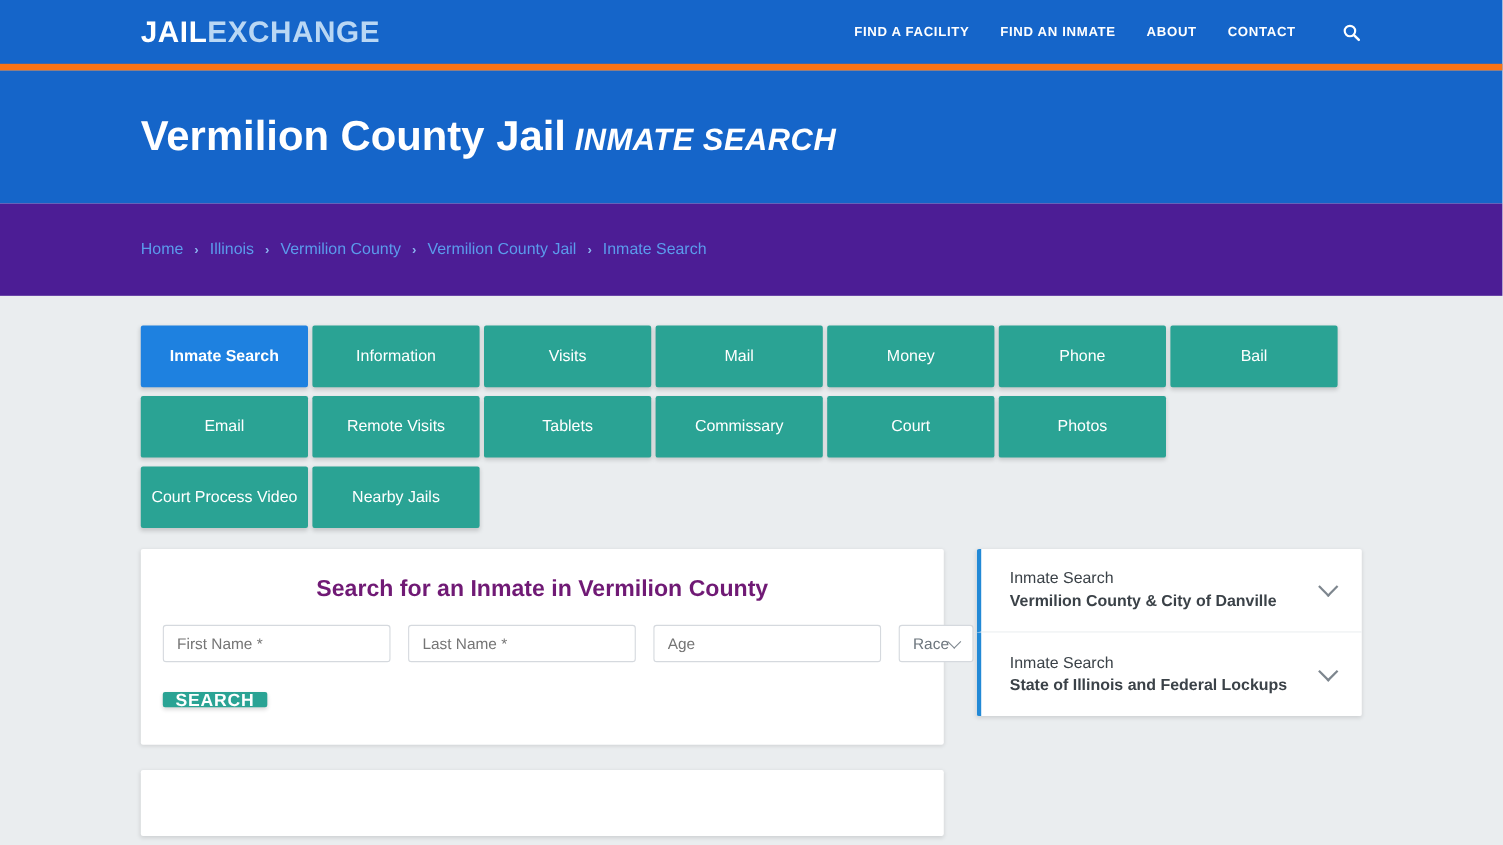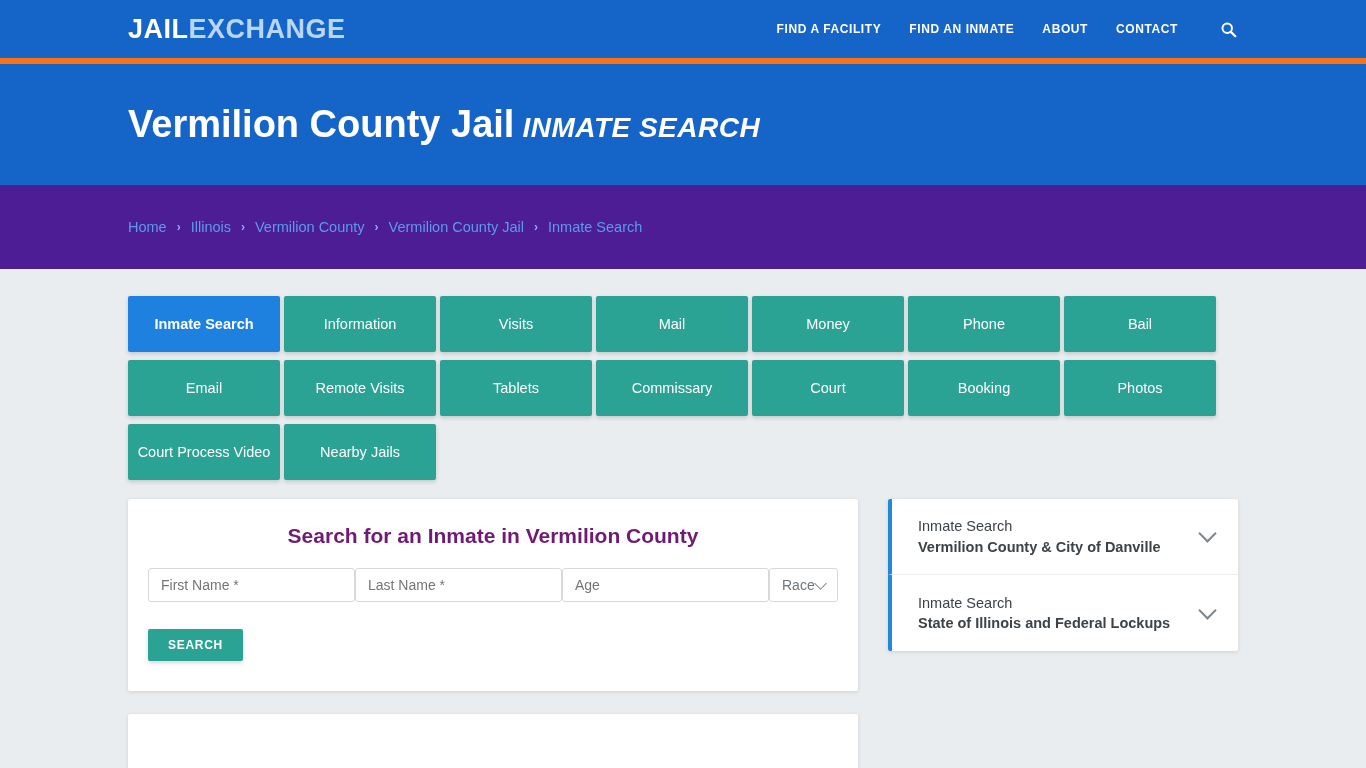--- a/index.html
+++ b/index.html
@@ -133,21 +133,21 @@
     box-shadow: 0 1px 4px rgba(0,0,0,0.12);
   }
   .searchcard { padding: 25px 20px 30px 20px; }
   .searchcard h2 {
     text-align: center;
     font-size: 21px;
     font-weight: bold;
     color: #701a75;
     margin-bottom: 20px;
   }
-  .fieldrow { display: flex; }
+  .fieldrow { display: flex; gap: 16px; }
   .fieldrow .fld {
     flex: 1;
     height: 34px;
     border: 1px solid #d5d9de;
     border-radius: 3px;
     background: #ffffff;
     padding: 0 12px;
     font-size: 14px;
     color: #97a0a8;
     display: flex;
@@ -157,24 +157,24 @@
   .fieldrow .fld.select { justify-content: space-between; color: #6c757d; }
   .chev-small {
     width: 9px; height: 9px;
     border-right: 1.6px solid #7d868e;
     border-bottom: 1.6px solid #7d868e;
     transform: rotate(45deg);
     margin-bottom: 4px;
   }
   .searchbtn {
     margin-top: 27px;
-    width: 95px; height: 32px;
+    width: 95px; height: 14px;
     background: #2aa394;
     color: #fff;
-    font-size: 12px;
+    font-size: 16px;
     font-weight: bold;
     letter-spacing: 0.7px;
     border: none;
     border-radius: 2px;
     box-shadow: 0 2px 4px rgba(0,0,0,0.16);
     cursor: pointer;
     font-family: "Liberation Sans", sans-serif;
   }
   .card2 { height: 60px; margin-top: 23px; }
 
@@ -258,21 +258,20 @@
       <div class="tab">Money</div>
       <div class="tab">Phone</div>
       <div class="tab">Bail</div>
     </div>
     <div class="tabrow">
       <div class="tab">Email</div>
       <div class="tab">Remote Visits</div>
       <div class="tab">Tablets</div>
       <div class="tab">Commissary</div>
       <div class="tab">Court</div>
-      <div class="tab">Booking</div>
       <div class="tab">Photos</div>
     </div>
     <div class="tabrow center">
       <div class="tab wide">Court Process Video</div>
       <div class="tab wide">Nearby Jails</div>
     </div>
   </div>
 
   <div class="cols">
 

